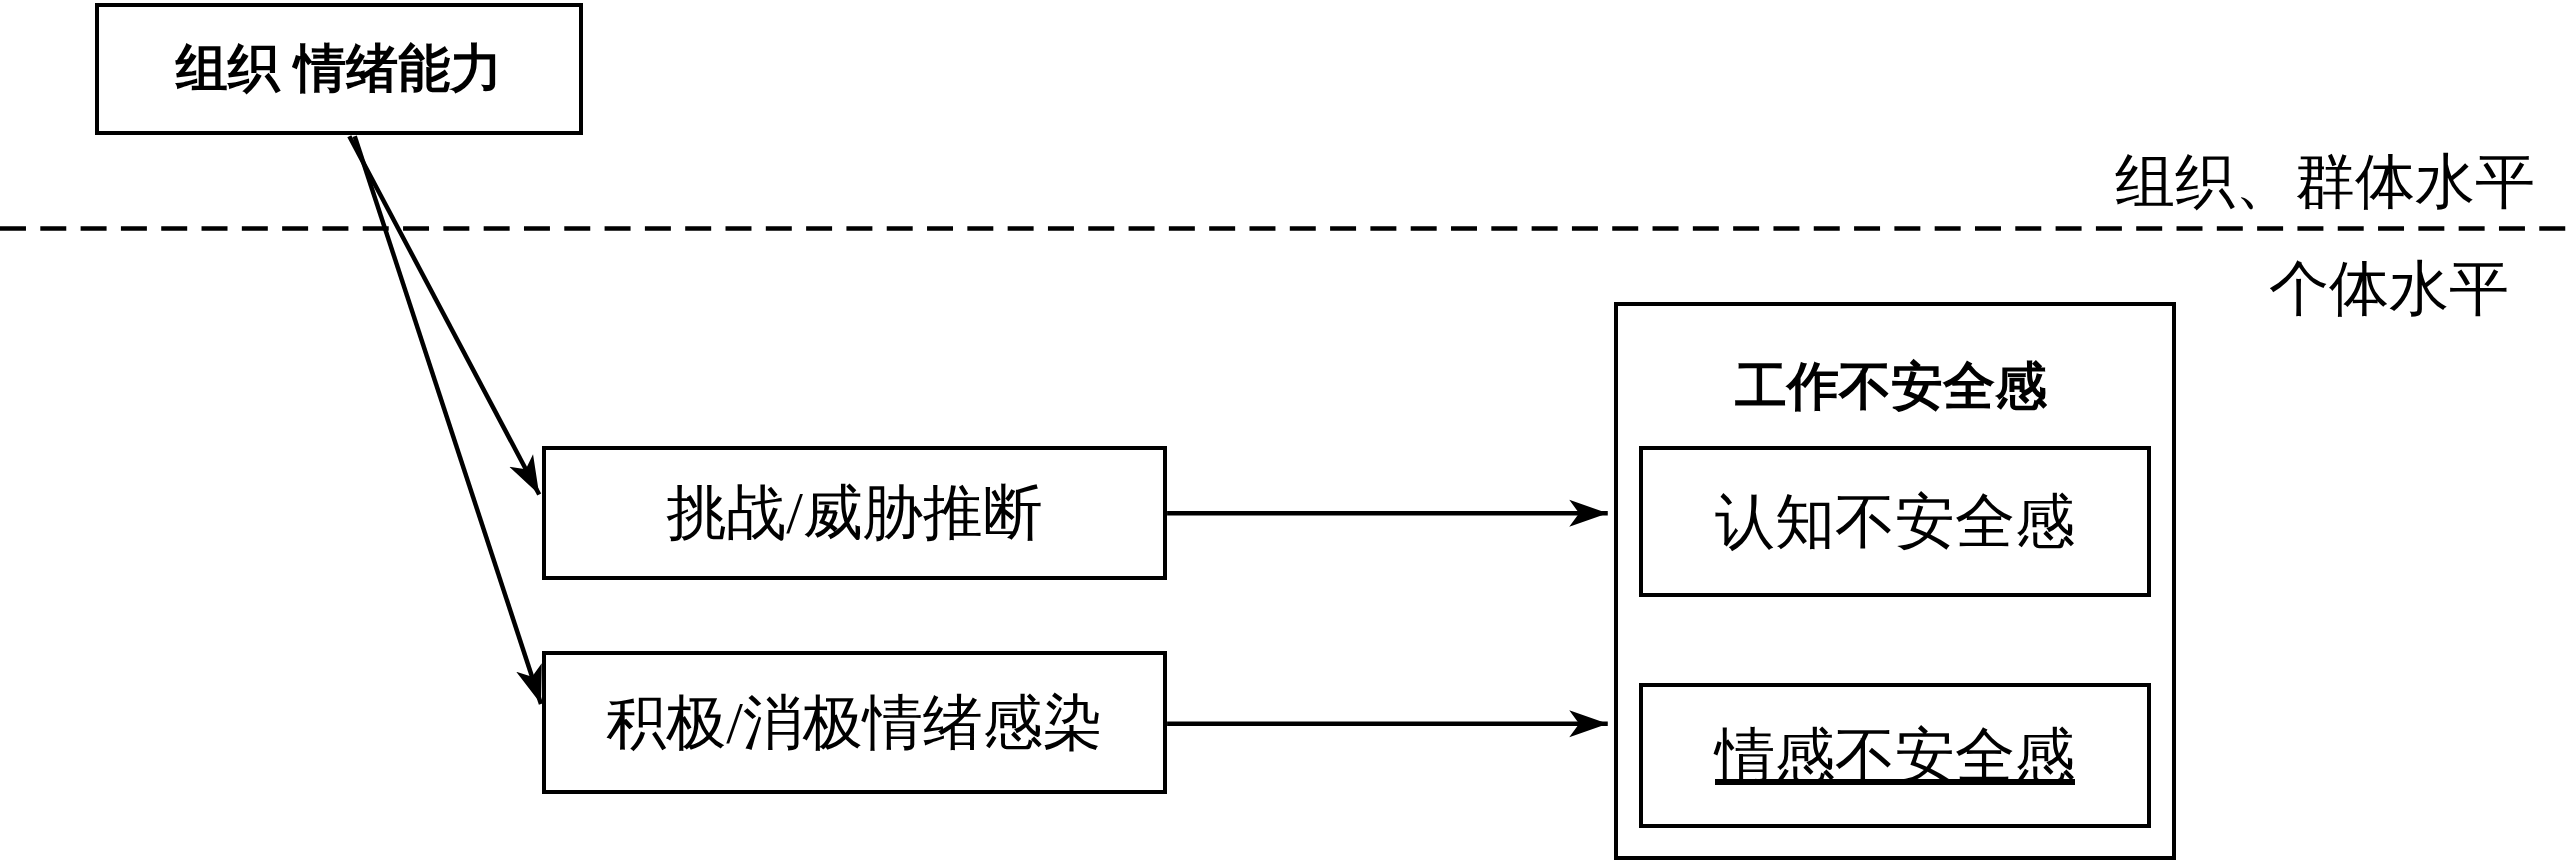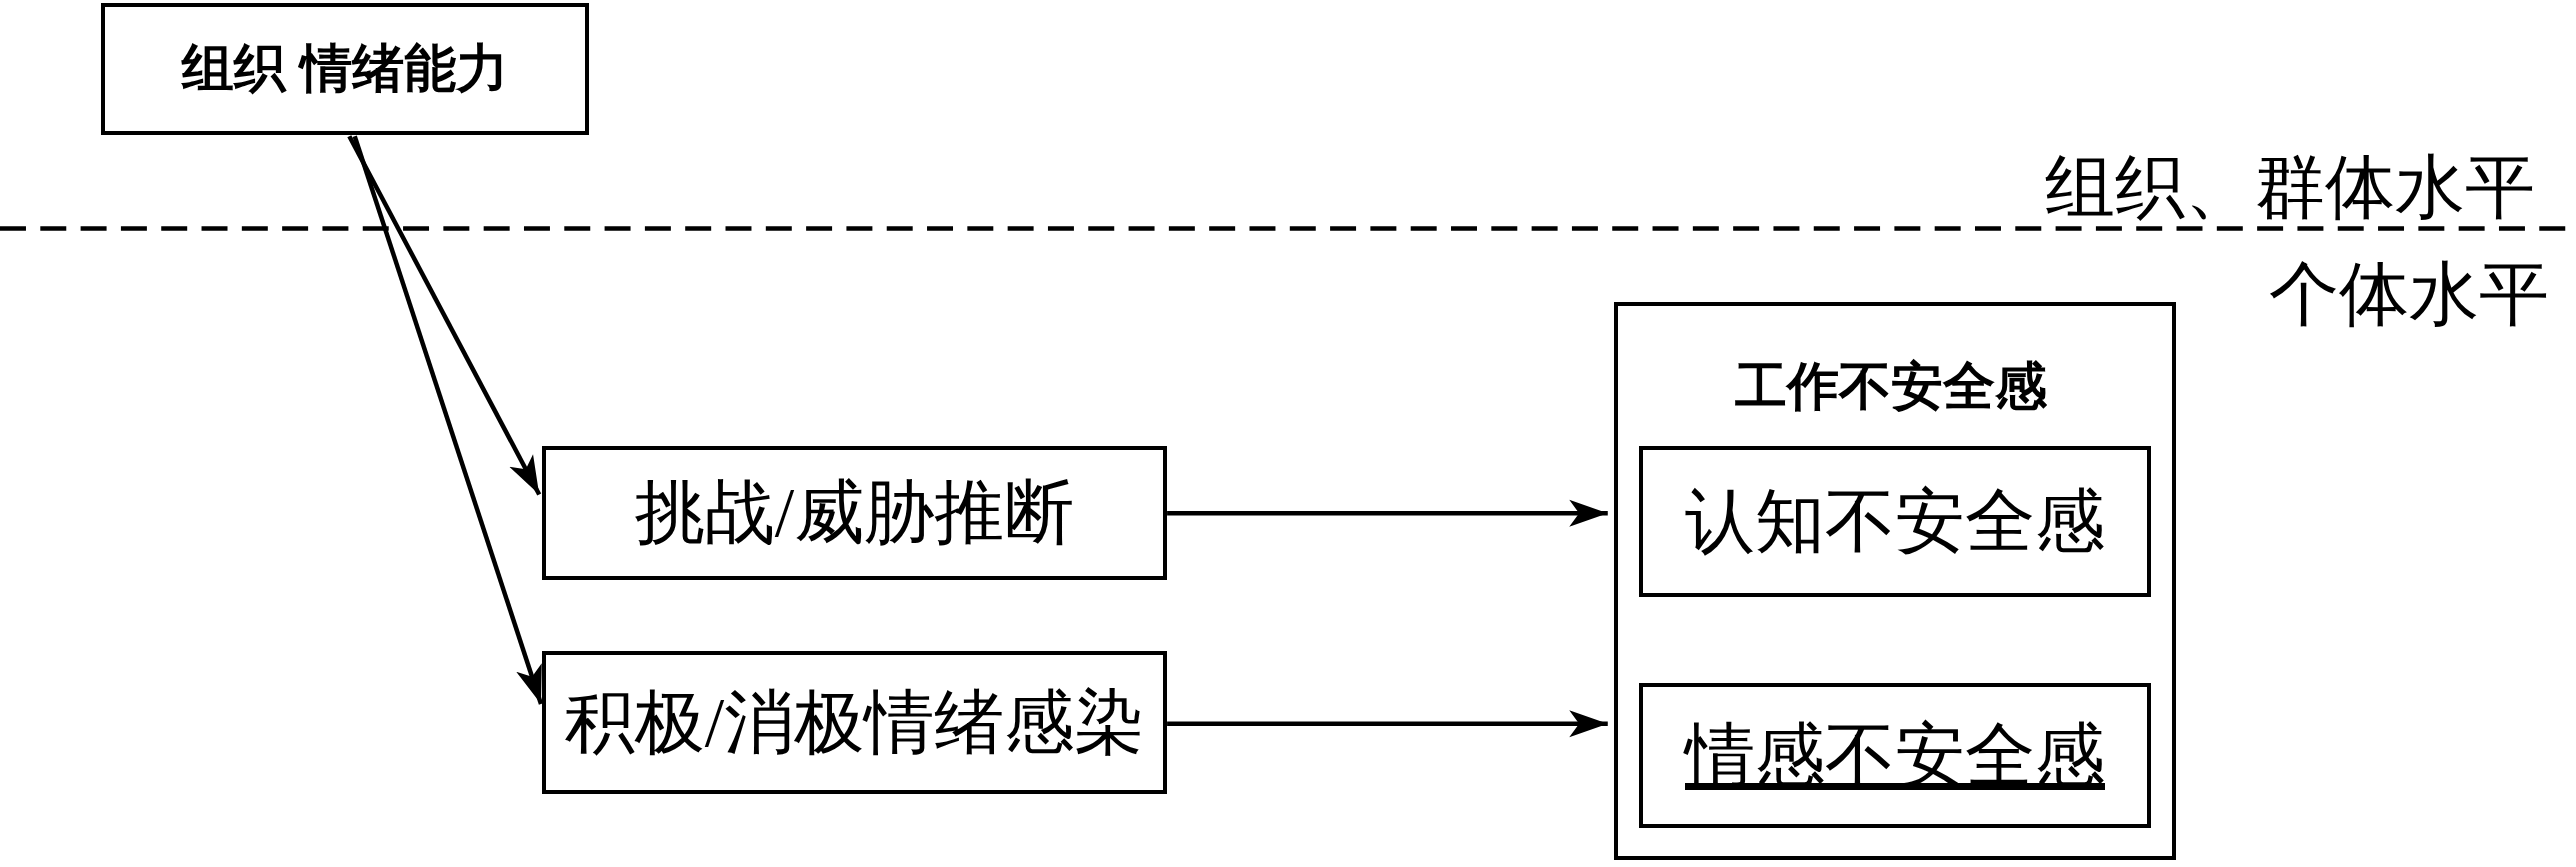--- a/index.html
+++ b/index.html
@@ -28,33 +28,33 @@
     border: 4.5px solid #000000;
     background: #ffffff;
     box-sizing: border-box;
     display: flex;
     align-items: center;
     justify-content: center;
     text-align: center;
   }
   .serif-text {
     font-family: "Liberation Serif", "DejaVu Serif", serif;
-    font-size: 70px;
+    font-size: 60px;
     line-height: 1.2;
     white-space: nowrap;
   }
   .bold-text {
     font-family: "Liberation Sans", "DejaVu Sans", sans-serif;
     font-weight: 700;
     font-size: 52px;
     line-height: 1.2;
     white-space: nowrap;
   }
   .top-box {
-    left: 101px;
+    left: 95px;
     top: 2.7px;
     width: 488px;
     height: 132px;
   }
   .level-label {
     position: absolute;
     white-space: nowrap;
   }
   .upper-level-label {
     top: 146px;

